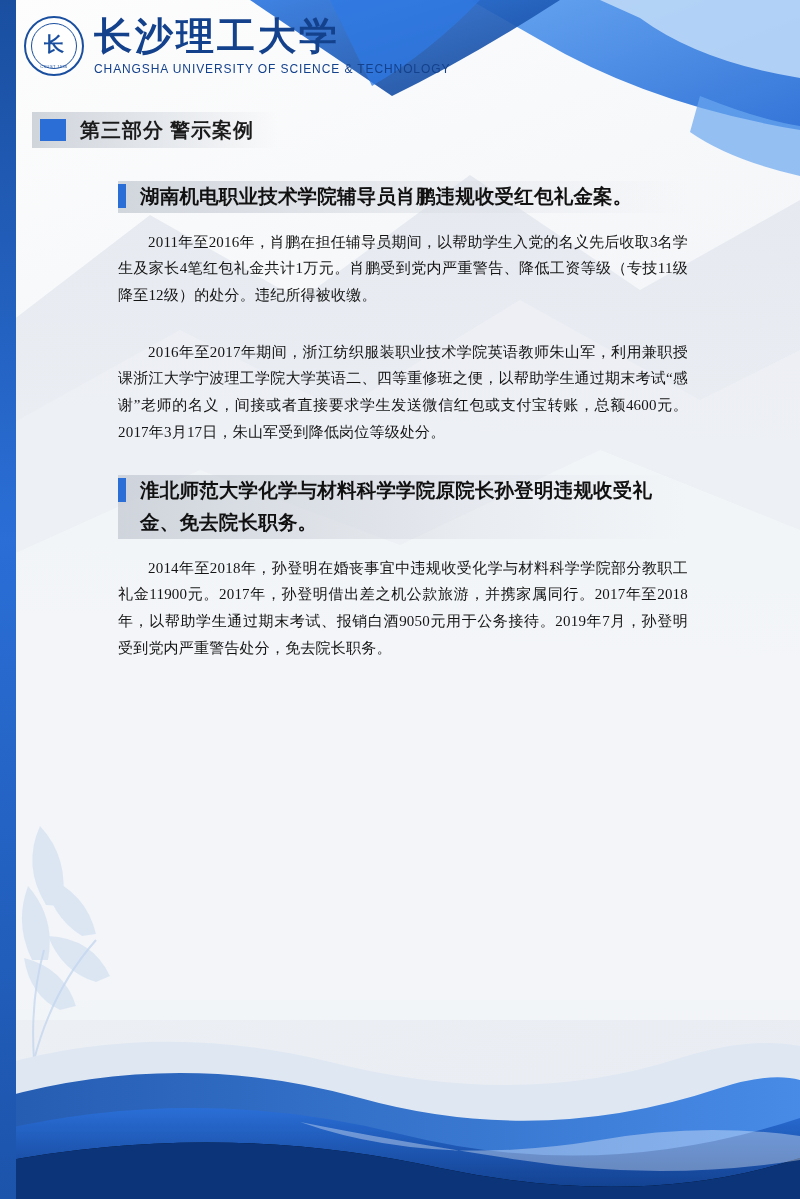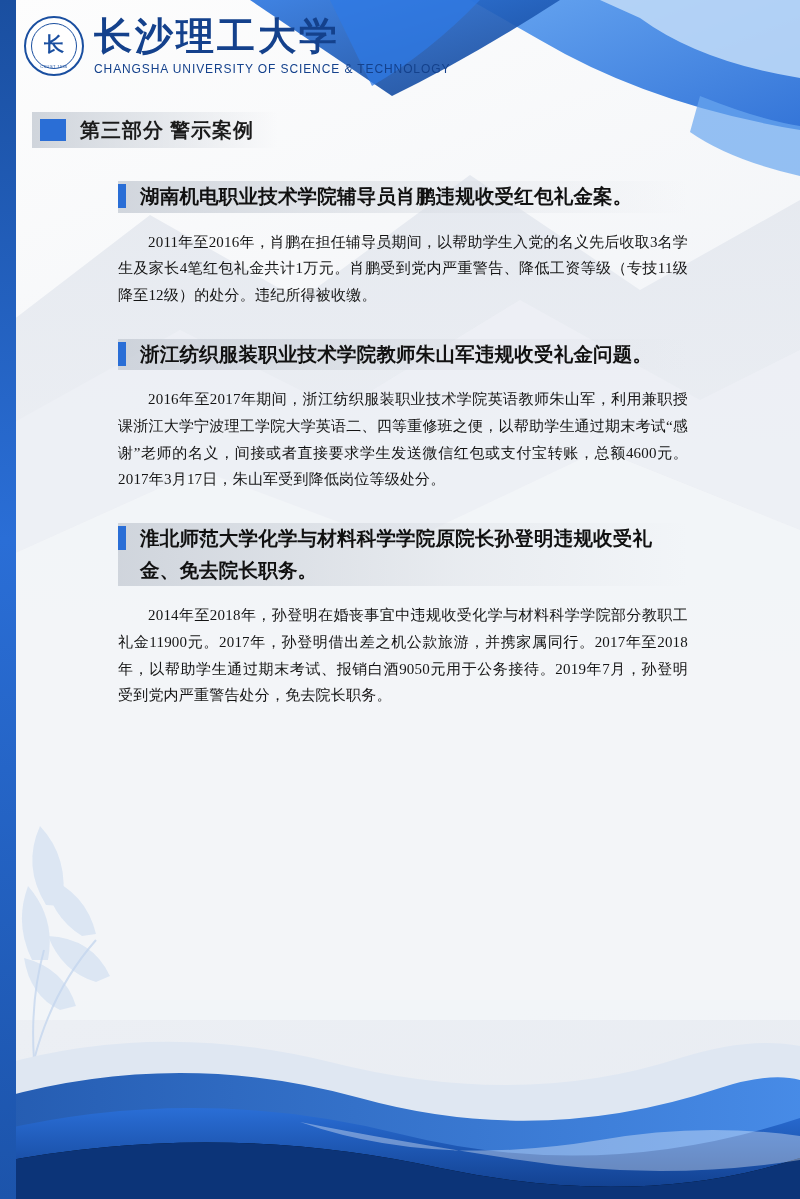--- a/index.html
+++ b/index.html
@@ -242,21 +242,20 @@
   </div>
 
   <div class="content">
 
     <div class="case">
       <div class="case-heading">湖南机电职业技术学院辅导员肖鹏违规收受红包礼金案。</div>
       <div class="case-body">2011年至2016年，肖鹏在担任辅导员期间，以帮助学生入党的名义先后收取3名学生及家长4笔红包礼金共计1万元。肖鹏受到党内严重警告、降低工资等级（专技11级降至12级）的处分。违纪所得被收缴。</div>
     </div>
 
     <div class="case">
-      <div class="case-heading">浙江纺织服装职业技术学院教师朱山军违规收受礼金问题。</div>
       <div class="case-body">2016年至2017年期间，浙江纺织服装职业技术学院英语教师朱山军，利用兼职授课浙江大学宁波理工学院大学英语二、四等重修班之便，以帮助学生通过期末考试“感谢”老师的名义，间接或者直接要求学生发送微信红包或支付宝转账，总额4600元。2017年3月17日，朱山军受到降低岗位等级处分。</div>
     </div>
 
     <div class="case">
       <div class="case-heading">淮北师范大学化学与材料科学学院原院长孙登明违规收受礼金、免去院长职务。</div>
       <div class="case-body">2014年至2018年，孙登明在婚丧事宜中违规收受化学与材料科学学院部分教职工礼金11900元。2017年，孙登明借出差之机公款旅游，并携家属同行。2017年至2018年，以帮助学生通过期末考试、报销白酒9050元用于公务接待。2019年7月，孙登明受到党内严重警告处分，免去院长职务。</div>
     </div>
 
   </div>
 

